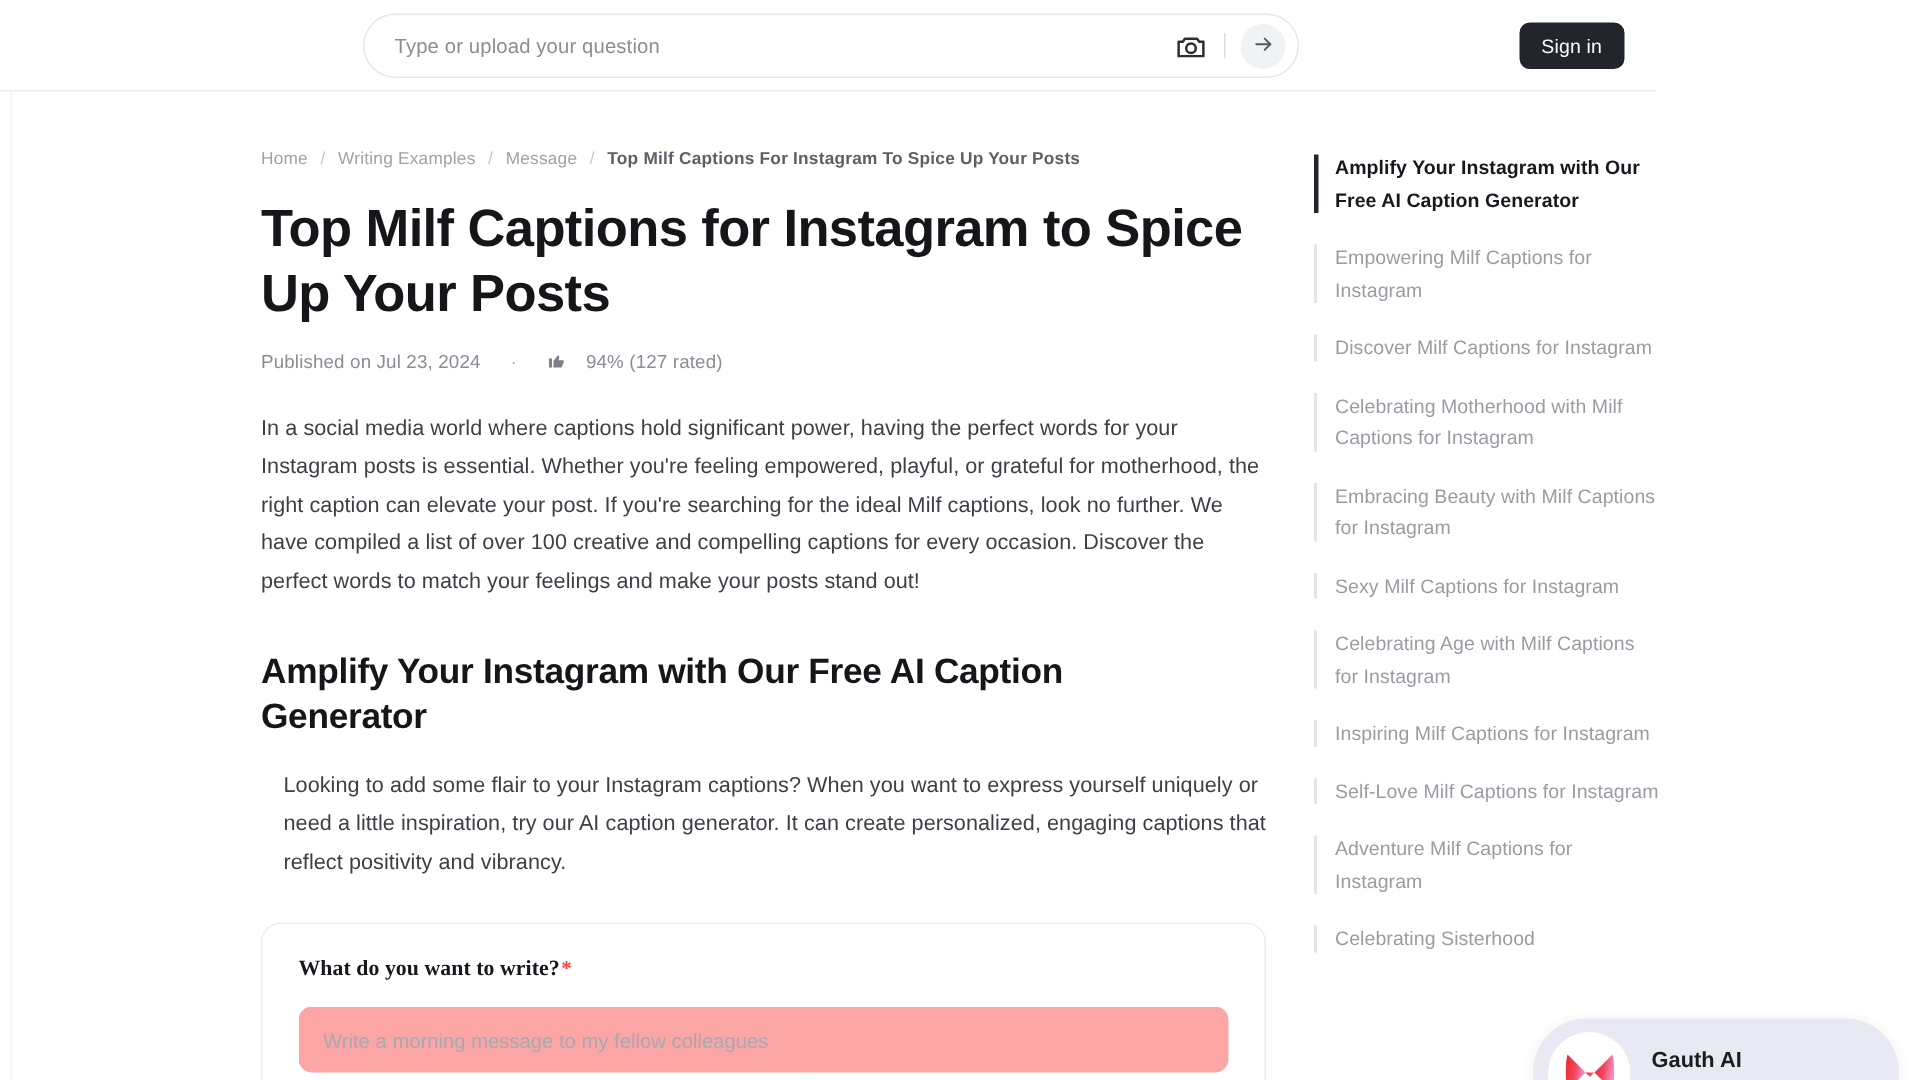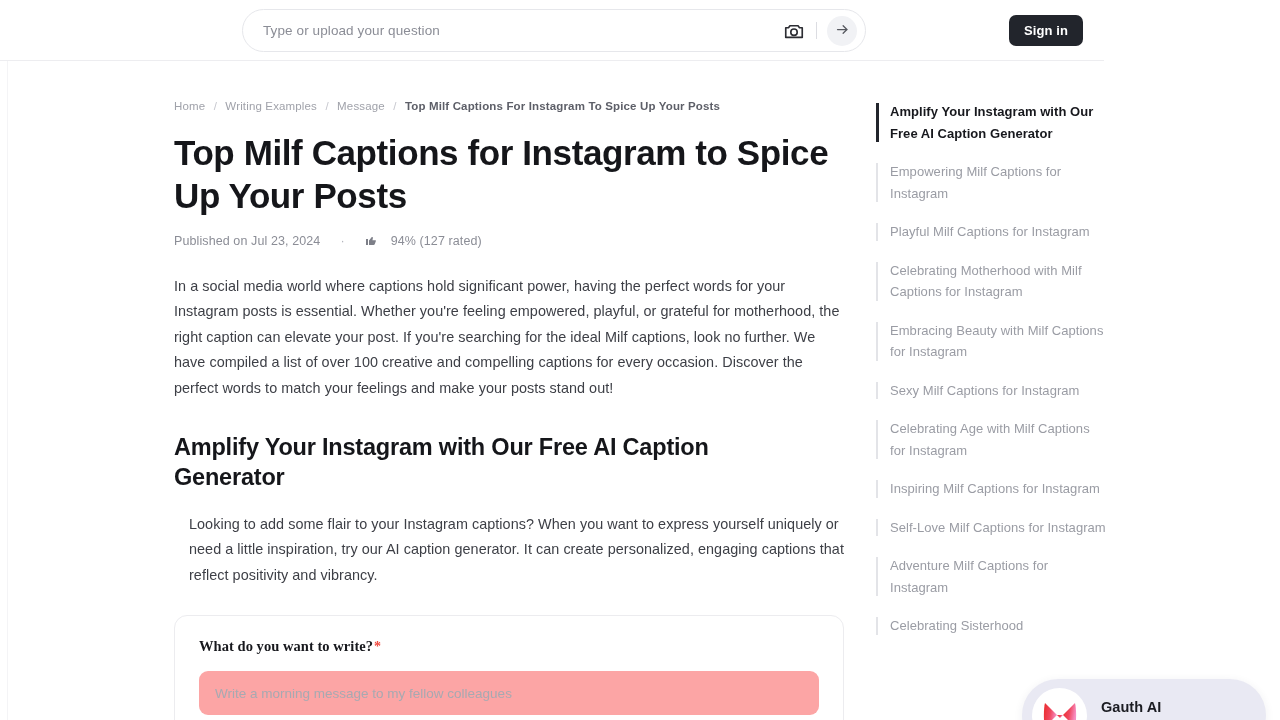--- a/index.html
+++ b/index.html
@@ -46,21 +46,21 @@
     background: #f1f2f5; border: none;
     display: flex; align-items: center; justify-content: center;
     flex: 0 0 auto; cursor: pointer; padding: 0;
   }
   .signin-btn {
     position: absolute; right: 21px; top: 15px;
     height: 31px; padding: 0 15px;
     background: #22252c; color: #ffffff;
     border: none; border-radius: 7px;
     font-family: "Liberation Sans", sans-serif;
-    font-size: 13px; font-weight: bold;
+    font-size: 13px; font-weight: normal;
     cursor: pointer; letter-spacing: .1px;
   }
 
   
   .page {
     position: absolute; top: 61px; left: 0;
     width: 1280px; height: 659px;
     background: #ffffff;
   }
   .gutter-line {
@@ -259,21 +259,21 @@
   </div>
 
   <div class="toc">
     <div class="toc-item active">
       <span class="toc-label">Amplify Your Instagram with Our Free AI Caption Generator</span>
     </div>
     <div class="toc-item">
       <span class="toc-label">Empowering Milf Captions for Instagram</span>
     </div>
     <div class="toc-item">
-      <span class="toc-label">Playful Milf Captions for Instagram</span>
+      <span class="toc-label">Discover Milf Captions for Instagram</span>
     </div>
     <div class="toc-item">
       <span class="toc-label">Celebrating Motherhood with Milf Captions for Instagram</span>
     </div>
     <div class="toc-item">
       <span class="toc-label">Embracing Beauty with Milf Captions for Instagram</span>
     </div>
     <div class="toc-item">
       <span class="toc-label">Sexy Milf Captions for Instagram</span>
     </div>

